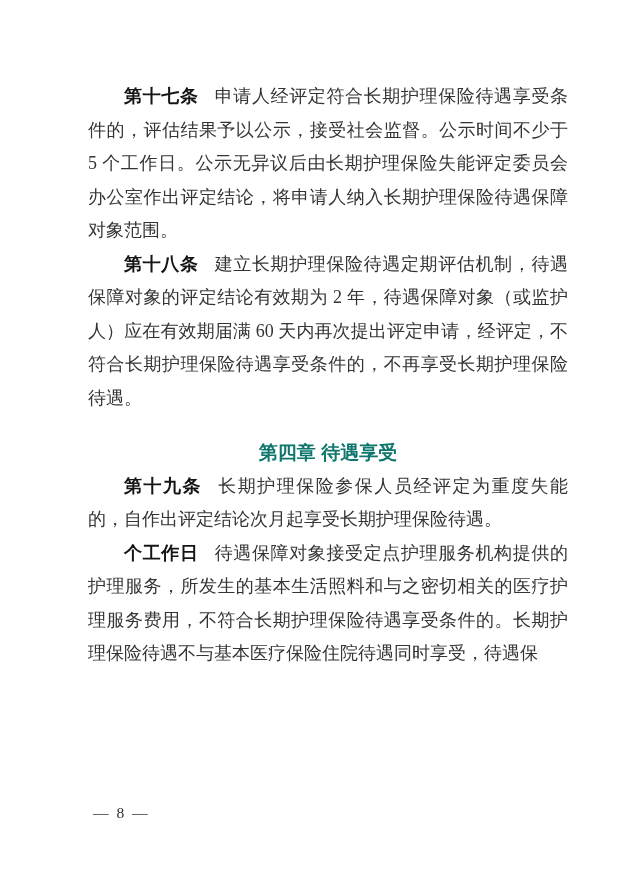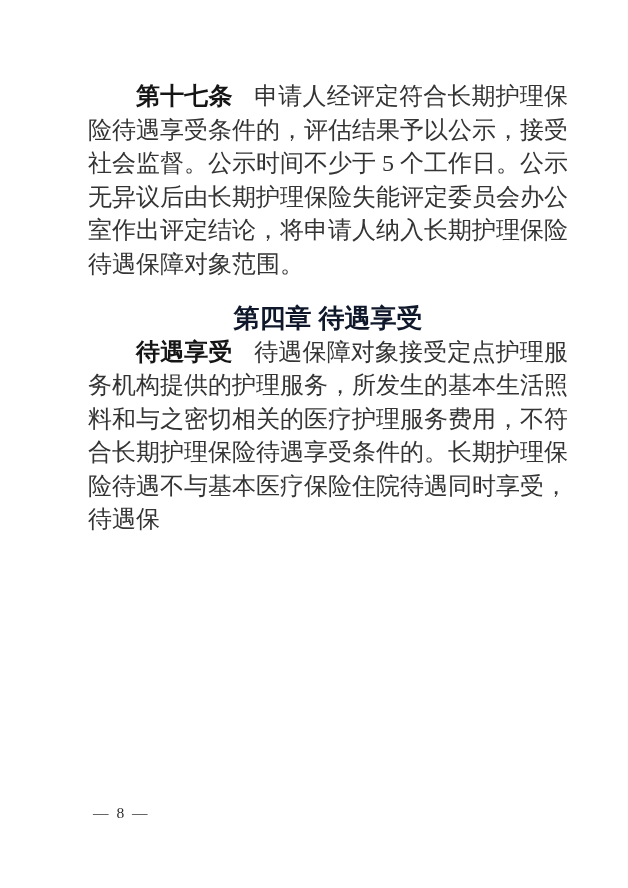--- a/index.html
+++ b/index.html
@@ -17,56 +17,58 @@
     color: #343434;
   }
   .content {
     position: absolute;
     left: 88px;
     top: 80px;
     width: 480px;
   }
   .para {
     margin: 0;
-    font-size: 24px;
+    font-size: 18px;
     line-height: 33.5px;
     text-align: justify;
     text-indent: 2em;
     letter-spacing: 0;
     word-break: break-all;
   }
   .art-no {
     font-weight: bold;
     color: #151515;
     margin-right: 0.9em;
   }
   .chapter {
     margin: 21px 0 0 0;
     padding: 0;
-    font-size: 26px;
+    font-size: 19px;
     line-height: 33.5px;
     font-weight: bold;
     text-align: center;
     text-indent: 0;
-    color: #0f172a;
+    color: #0f766e;
     font-family: "Liberation Sans", "DejaVu Sans", sans-serif;
   }
   .footer {
     position: absolute;
     left: 93px;
     top: 803px;
     font-size: 15.5px;
     line-height: 20px;
     letter-spacing: 2px;
     color: #2f2f2f;
   }
 </style>
 </head>
 <body>
 
 <div class="page">
   <div class="content">
       <p class="para"><b class="art-no">第十七条</b><span>申请人经评定符合长期护理保险待遇享受条件的，评估结果予以公示，接受社会监督。公示时间不少于 5 个工作日。公示无异议后由长期护理保险失能评定委员会办公室作出评定结论，将申请人纳入长期护理保险待遇保障对象范围。</span></p>
+      <p class="para"><b class="art-no">第十八条</b><span>建立长期护理保险待遇定期评估机制，待遇保障对象的评定结论有效期为 2 年，待遇保障对象（或监护人）应在有效期届满 60 天内再次提出评定申请，经评定，不符合长期护理保险待遇享受条件的，不再享受长期护理保险待遇。</span></p>
       <h2 class="chapter">第四章 待遇享受</h2>
-      <p class="para"><b class="art-no">待遇享受</b><span>待遇保障对象接受定点护理服务机构提供的护理服务，所发生的基本生活照料和与之密切相关的医疗护理服务费用，不符合长期护理保险待遇享受条件的。长期护理保险待遇不与基本医疗保险住院待遇同时享受，待遇保</span></p>
+      <p class="para"><b class="art-no">第十九条</b><span>长期护理保险参保人员经评定为重度失能的，自作出评定结论次月起享受长期护理保险待遇。</span></p>
+      <p class="para"><b class="art-no">个工作日</b><span>待遇保障对象接受定点护理服务机构提供的护理服务，所发生的基本生活照料和与之密切相关的医疗护理服务费用，不符合长期护理保险待遇享受条件的。长期护理保险待遇不与基本医疗保险住院待遇同时享受，待遇保</span></p>
     </div>
   <div class="footer">— 8 —</div>
 </div>
 
 </body></html>

